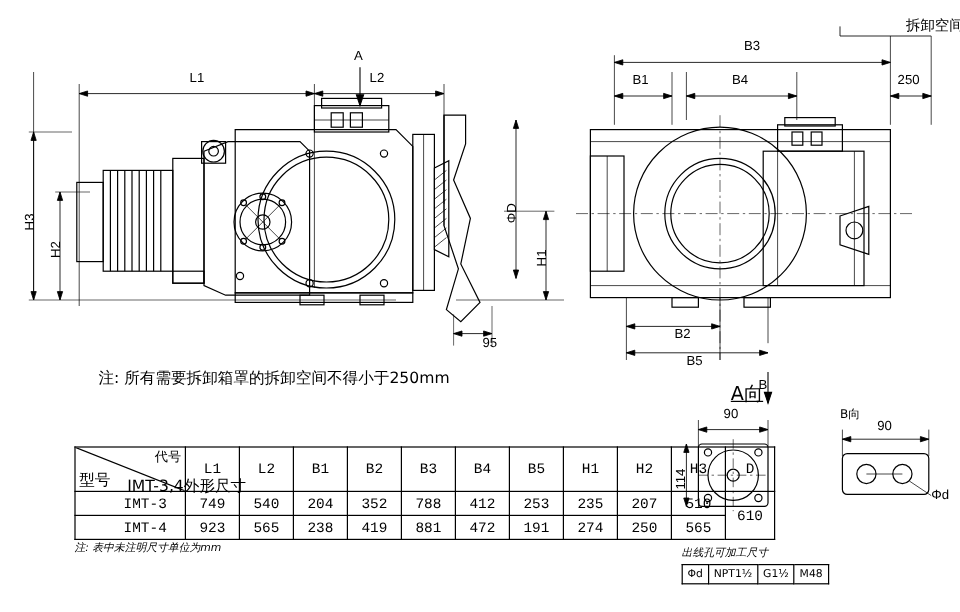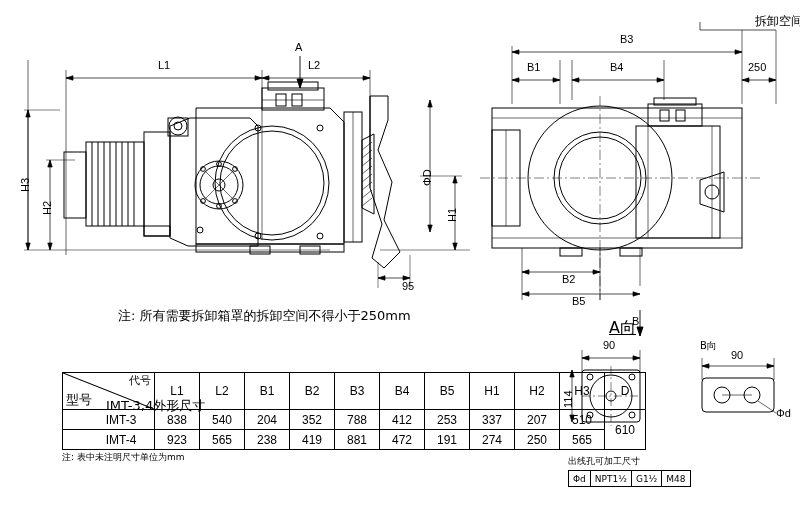--- a/index.html
+++ b/index.html
@@ -7,30 +7,30 @@
     width:800px;height:510px;
     background:#ffffff;
     font-family:"Liberation Sans", sans-serif;
     color:#000;
     position:relative;
     overflow:hidden;
   }
   #root{position:absolute;left:0;top:0;width:800px;height:510px;}
   svg.layer{position:absolute;left:0;top:0;width:800px;height:510px;}
   .lbl{position:absolute;font-size:11px;line-height:11px;white-space:nowrap;}
-  .lbl.sm{font-size:9px;}
+  .lbl.sm{font-size:9px;font-style:italic;}
   .lbl.cn{font-family:"DejaVu Sans", sans-serif;}
   .vert{transform:rotate(-90deg);transform-origin:left top;}
 
   
   #spec-table{
     position:absolute;left:62px;top:372px;
     border-collapse:collapse;
     font-size:12px;
-    font-family:Liberation Sans, sans-serif;
+    font-family:Liberation Mono, monospace;
   }
   #spec-table td,#spec-table th{
     border:1px solid #000;
     text-align:center;
     padding:1px 2px;
     height:17px;
     font-weight:normal;
   }
   #spec-table td.corner{
     width:62px;padding:0;position:relative;height:36px;
@@ -330,21 +330,21 @@
 
   <div class="lbl cn" style="left:609px;top:322px;font-size:16px;text-decoration:underline;">A向</div>
   <div class="lbl" style="left:632px;top:316px;">B</div>
   <div class="lbl" style="left:603px;top:340px;">90</div>
   <div class="lbl vert" style="left:563px;top:408px;">114</div>
 
   <div class="lbl cn" style="left:700px;top:340px;font-size:10px;">B向</div>
   <div class="lbl" style="left:731px;top:350px;">90</div>
   <div class="lbl" style="left:776px;top:408px;">Φd</div>
 
-  <div class="lbl cn" style="left:82px;top:310px;font-size:13px;margin-left:36px;">注: 所有需要拆卸箱罩的拆卸空间不得小于250mm</div>
+  <div class="lbl cn" style="left:82px;top:310px;font-size:13px;">注: 所有需要拆卸箱罩的拆卸空间不得小于250mm</div>
   <div class="lbl cn" style="left:106px;top:352px;font-size:13px;margin-top:48px;">IMT-3,4外形尺寸</div>
   <div class="lbl cn sm" style="left:62px;top:452px;">注: 表中未注明尺寸单位为mm</div>
   <div class="lbl cn sm" style="left:568px;top:456px;">出线孔可加工尺寸</div>
 
   <table id="spec-table">
     <tbody>
         <tr>
       <td class="corner">
         <div class="corner-inner">
           <svg class="diag" viewBox="0 0 62 36" preserveAspectRatio="none">
@@ -361,28 +361,28 @@
       <td class="colhdr">B3</td>
       <td class="colhdr">B4</td>
       <td class="colhdr">B5</td>
       <td class="colhdr">H1</td>
       <td class="colhdr">H2</td>
       <td class="colhdr">H3</td>
       <td class="dcell">D</td>
     </tr>
     <tr>
       <td class="rowhdr">IMT-3</td>
-      <td>838</td>
+      <td>749</td>
       <td>540</td>
       <td>204</td>
       <td>352</td>
       <td>788</td>
       <td>412</td>
       <td>253</td>
-      <td>337</td>
+      <td>235</td>
       <td>207</td>
       <td>510</td>
       <td class="dcell" rowspan="2">610</td>
     </tr>
     <tr>
       <td class="rowhdr">IMT-4</td>
       <td>923</td>
       <td>565</td>
       <td>238</td>
       <td>419</td>

